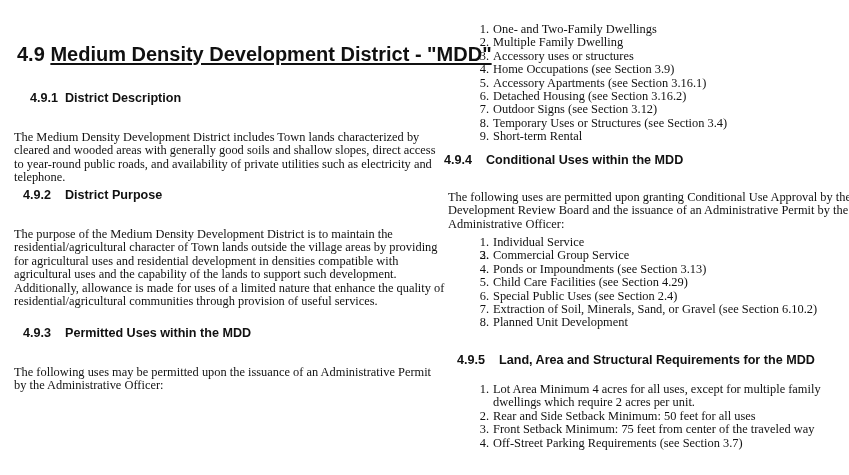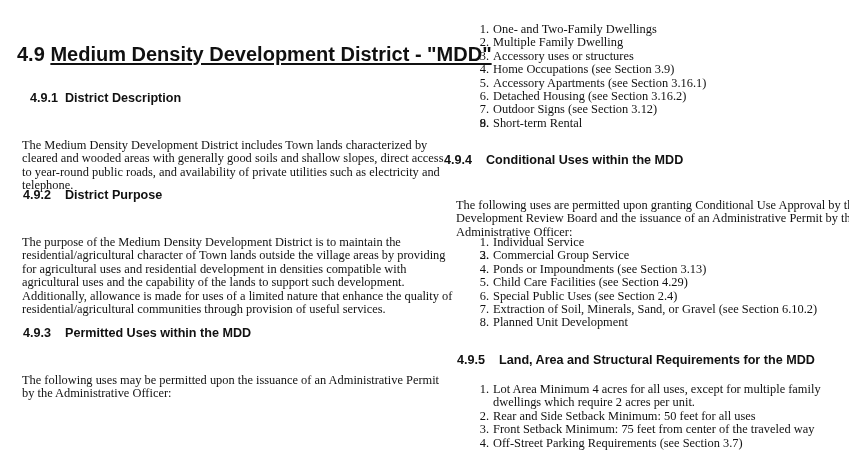--- a/index.html
+++ b/index.html
@@ -35,21 +35,21 @@
       font-weight: bold;
       font-size: 12.6px;
       white-space: nowrap;
     }
     .h2 .num { display: inline-block; width: 42px; }
     .para {
       position: absolute;
       font-family: "Liberation Serif", serif;
       font-size: 12.4px;
       line-height: 13.4px;
-      margin: 16px;
+      margin: 8px;
     }
     ol.list {
       position: absolute;
       margin: 0;
       padding: 0;
       list-style: none;
       font-family: "Liberation Serif", serif;
       font-size: 12.4px;
       line-height: 13.4px;
     }
@@ -91,21 +91,21 @@
 
 <div class="col right">
   <ol class="list" style="left:37px; top:23px; width:372px;">
     <li><span class="n">1.</span><span>One- and Two-Family Dwellings</span></li>
     <li><span class="n">2.</span><span>Multiple Family Dwelling</span></li>
     <li><span class="n">3.</span><span>Accessory uses or structures</span></li>
     <li><span class="n">4.</span><span>Home Occupations (see Section 3.9)</span></li>
     <li><span class="n">5.</span><span>Accessory Apartments (see Section 3.16.1)</span></li>
     <li><span class="n">6.</span><span>Detached Housing (see Section 3.16.2)</span></li>
     <li><span class="n">7.</span><span>Outdoor Signs (see Section 3.12)</span></li>
-    <li><span class="n">8.</span></li>
+    <li><span class="n">8.</span><span>Temporary Uses or Structures (see Section 3.4)</span></li>
     <li><span class="n">9.</span><span>Short-term Rental</span></li>
   </ol>
 
   <div class="h2" style="left:6px; top:153px;">
     <span class="num">4.9.4</span><span>Conditional Uses within the MDD</span>
   </div>
   <p class="para" style="left:2px; top:183px; width:409px;">The following uses are permitted upon granting Conditional Use Approval by the Development Review Board and the issuance of an Administrative Permit by the Administrative Officer:</p>
 
   <ol class="list" style="left:37px; top:236px; width:372px;">
     <li><span class="n">1.</span><span>Individual Service</span></li>

